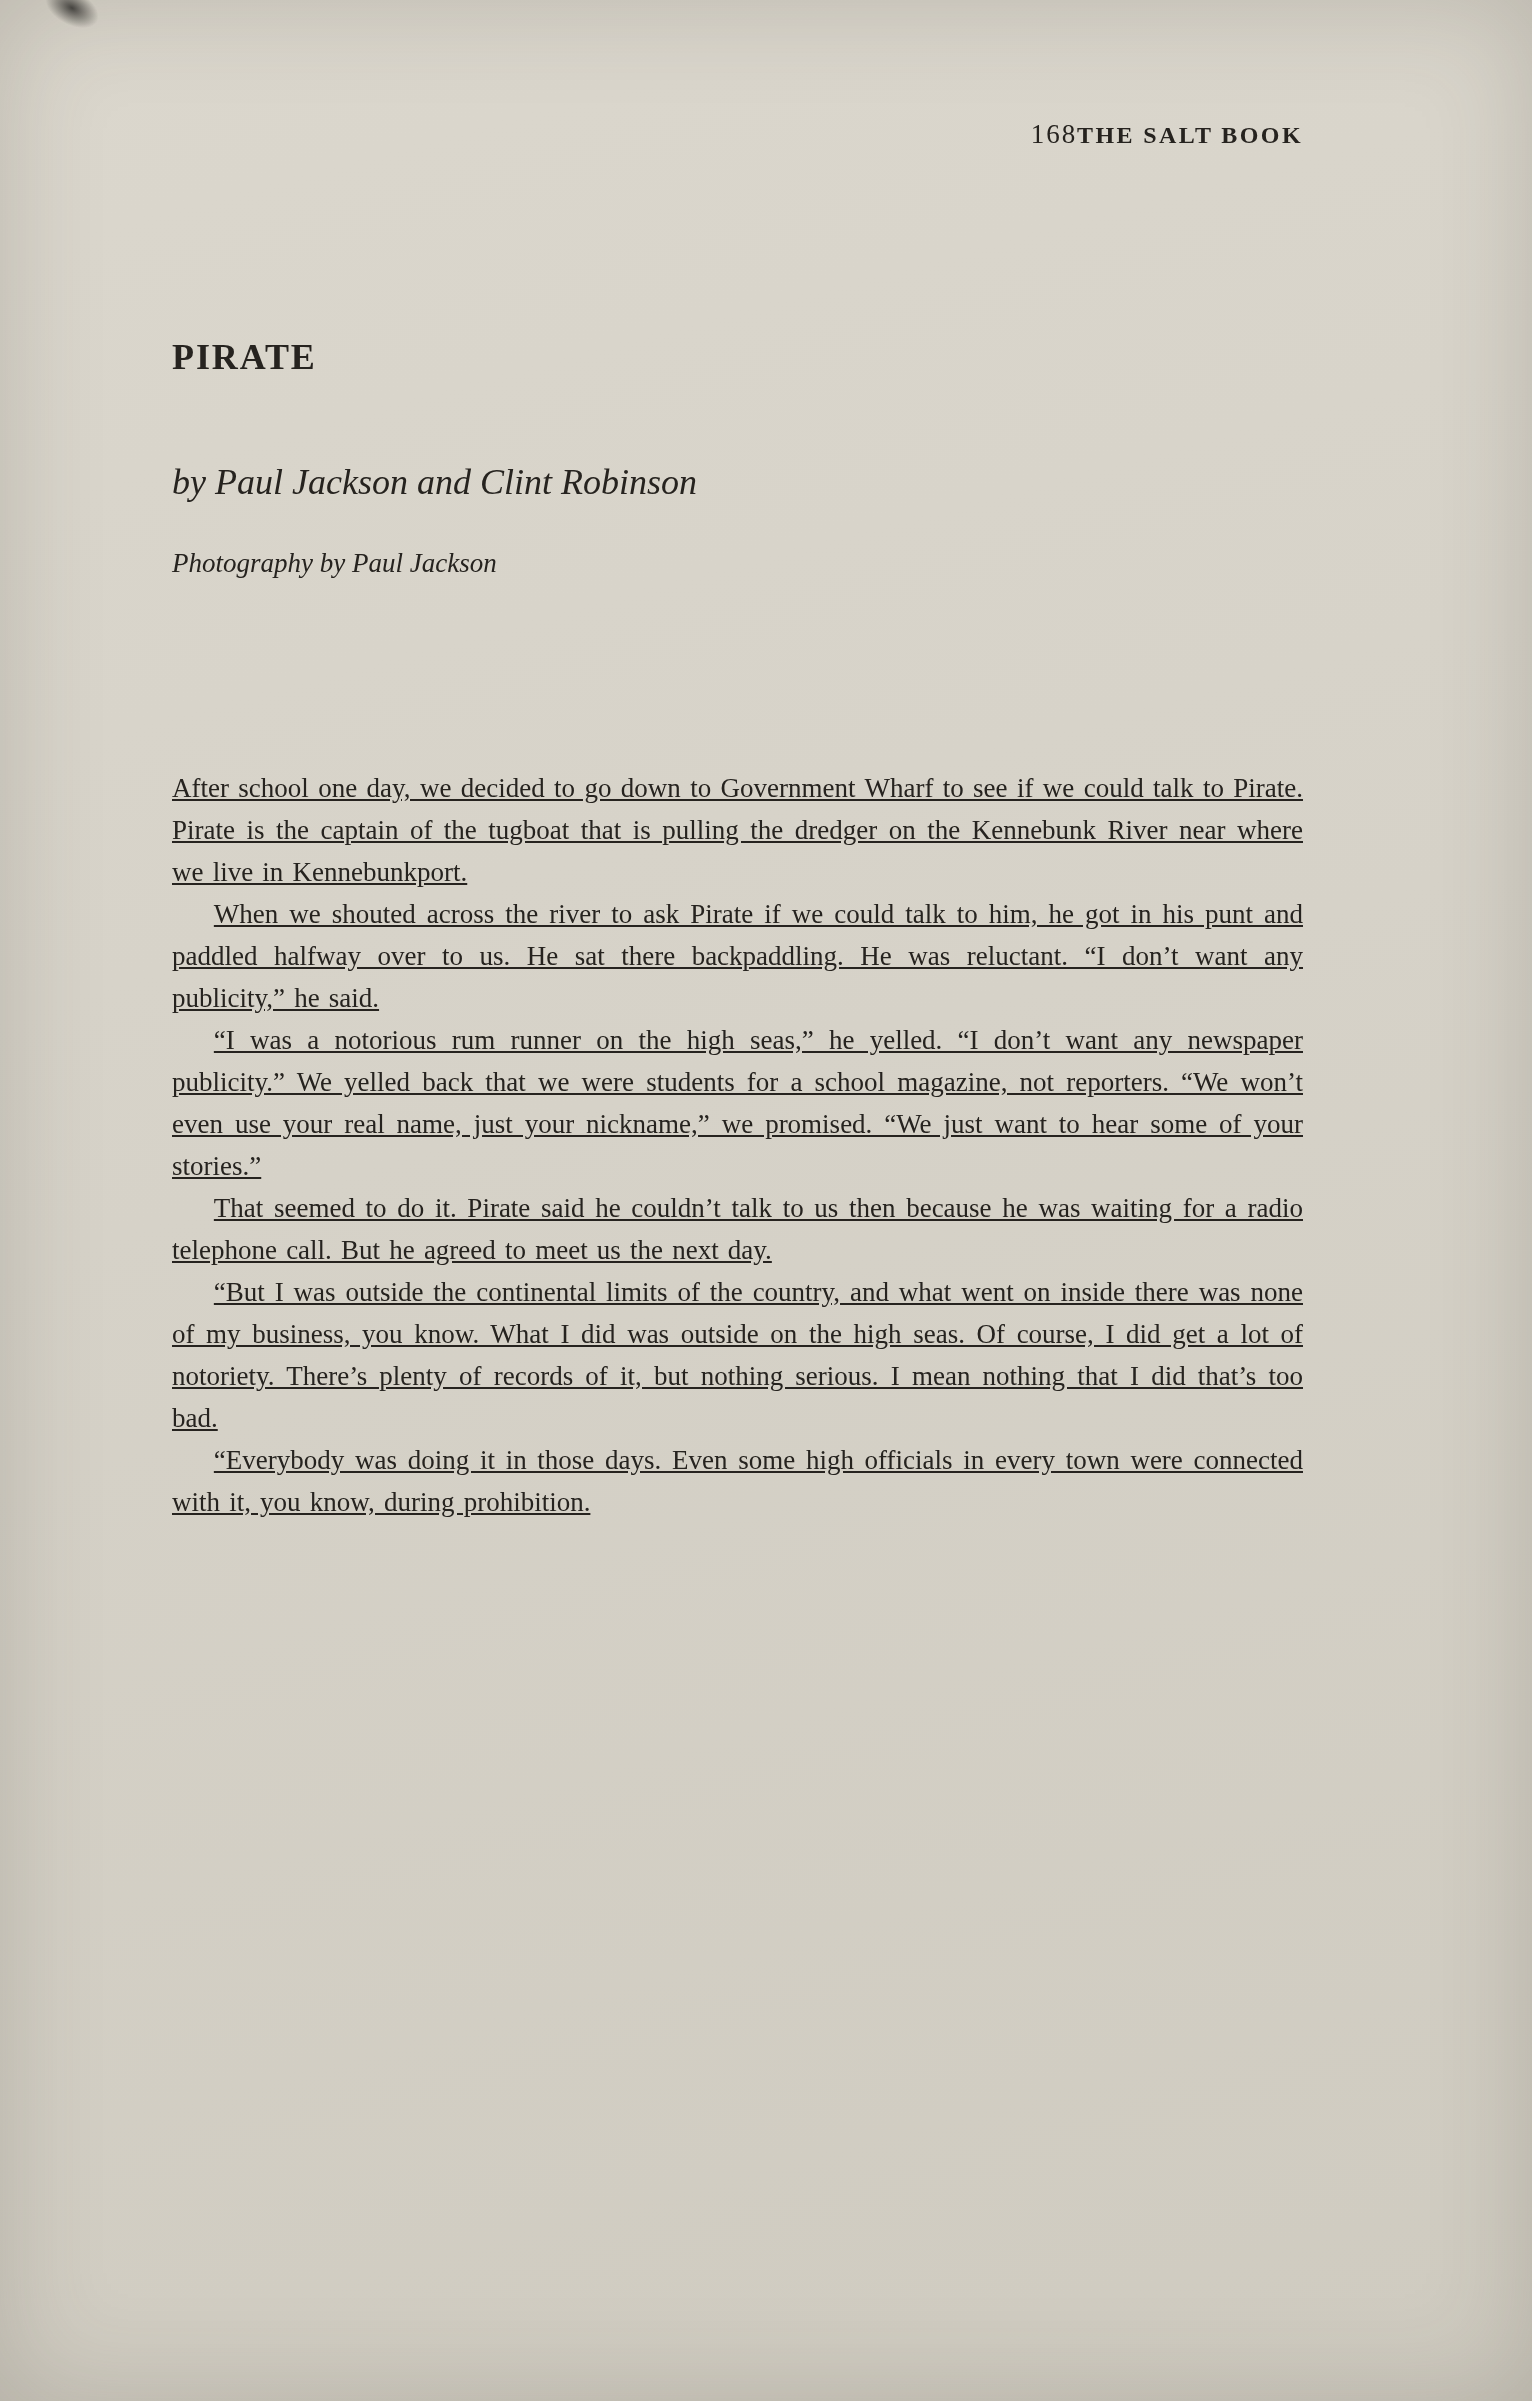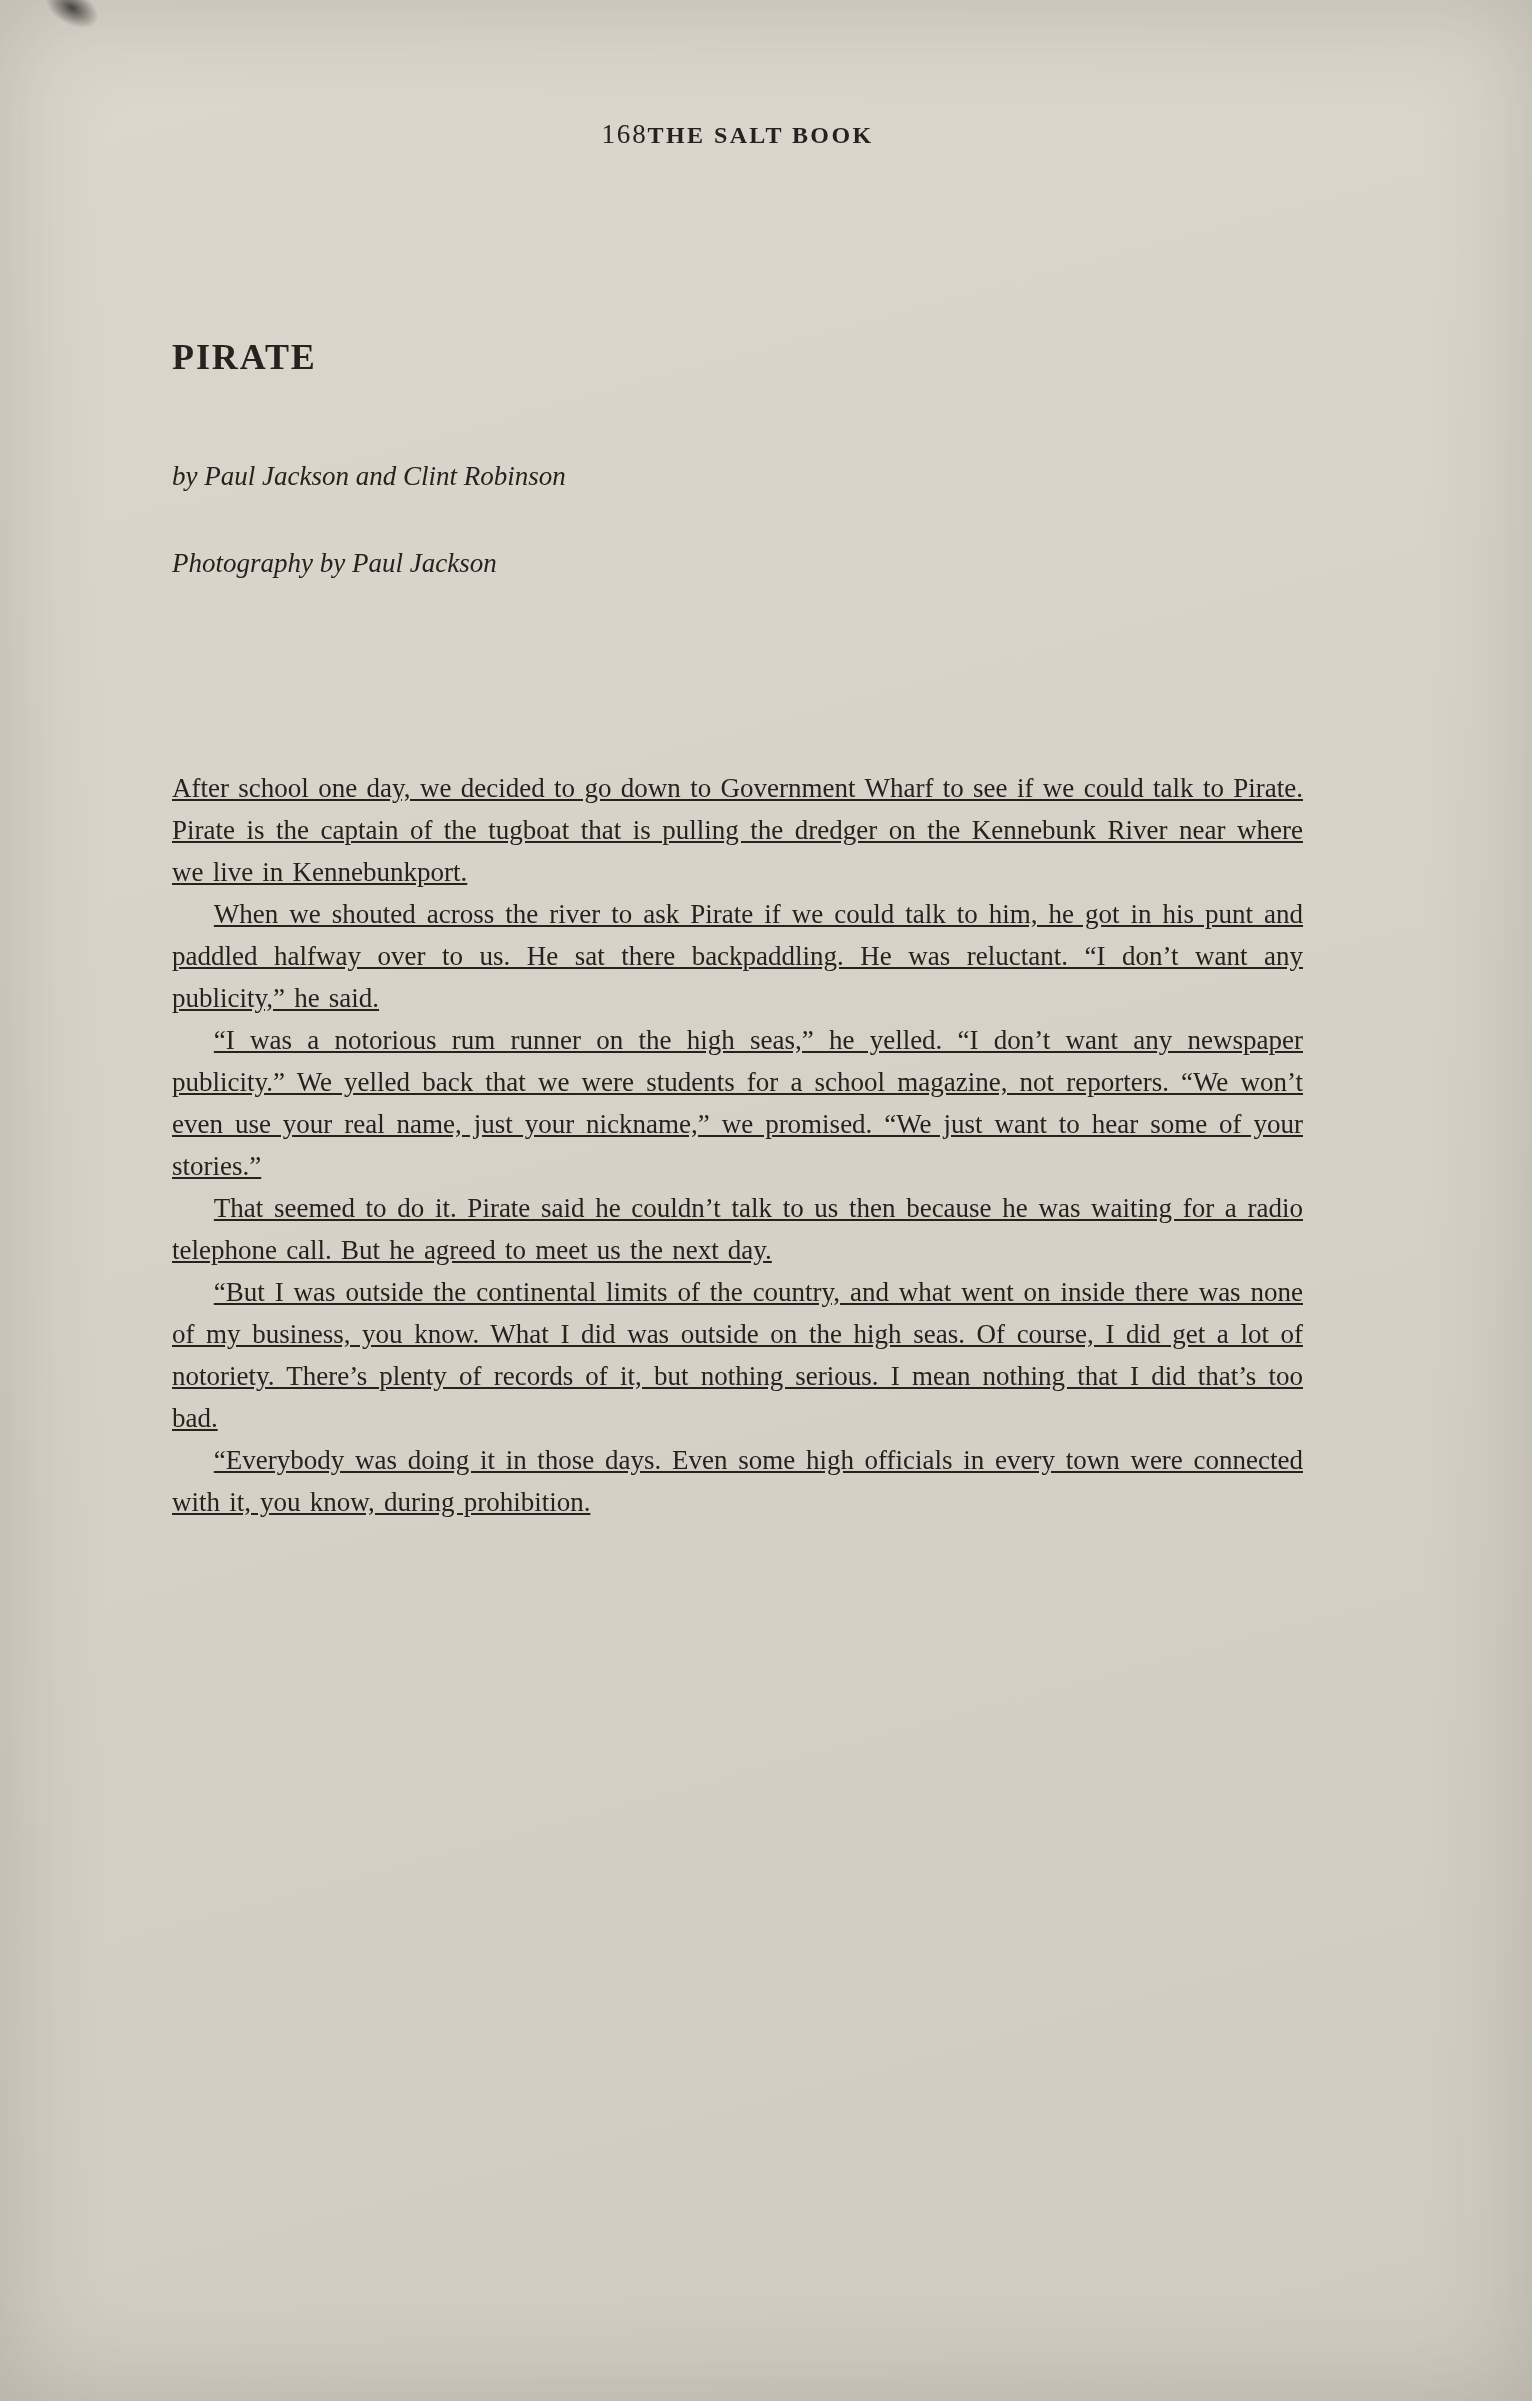--- a/index.html
+++ b/index.html
@@ -28,21 +28,21 @@
     height: 34px;
     background: radial-gradient(ellipse at center, rgba(25, 24, 22, 0.75), rgba(25, 24, 22, 0) 70%);
     transform: rotate(28deg);
   }
   .running-header {
     position: absolute;
     left: 172px;
     top: 119px;
     width: 1131px;
     display: flex;
-    justify-content: center;
+    justify-content: flex-end;
     align-items: baseline;
   }
   .folio {
     font-size: 27px;
     letter-spacing: 1.9px;
   }
   .running-head {
     font-size: 24px;
     font-weight: bold;
     letter-spacing: 2.4px;
@@ -54,21 +54,21 @@
     margin: 0;
     font-size: 36px;
     font-weight: bold;
     letter-spacing: 1.9px;
   }
   .byline {
     position: absolute;
     left: 172px;
     top: 461px;
     margin: 0;
-    font-size: 27px;
+    font-size: 36px;
     font-style: italic;
   }
   .photo-credit {
     position: absolute;
     left: 172px;
     top: 548px;
     margin: 0;
     font-size: 27px;
     font-style: italic;
   }

